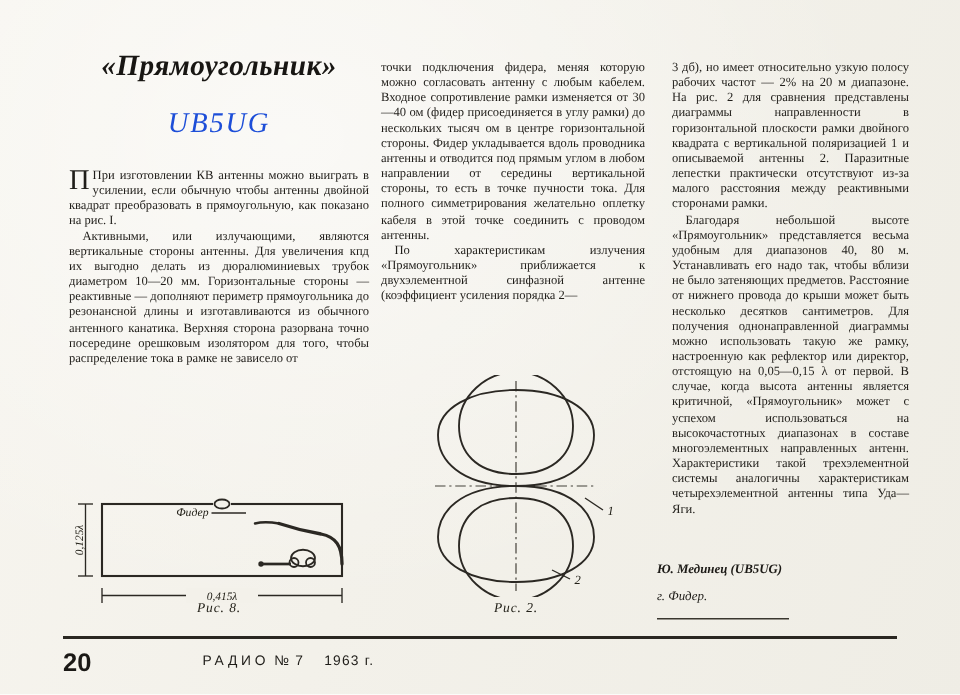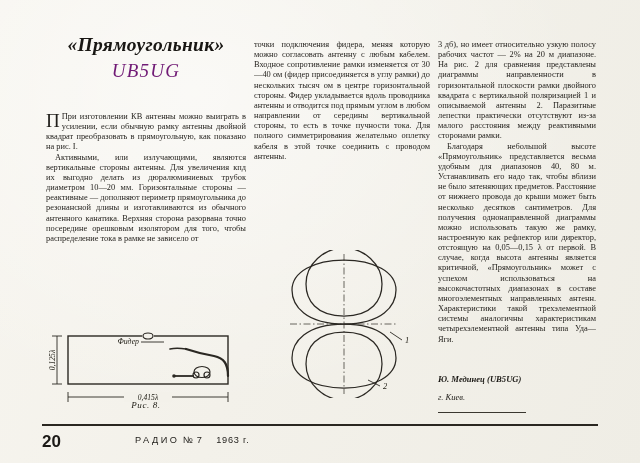--- a/index.html
+++ b/index.html
@@ -47,43 +47,43 @@
     letter-spacing: 0.3px;
     white-space: nowrap;
     color: #181613;
   }
   .art-callsign {
     font-family: "Liberation Serif", "DejaVu Serif", serif;
     font-style: italic;
     font-weight: 400;
     font-size: 19px;
     letter-spacing: 1.2px;
-    margin-top: 4px;
-    color: #701a75;
+    margin-top: 16px;
+    color: #1d4ed8;
   }
 
   
   .col {
     position: absolute;
     text-align: justify;
     text-justify: inter-word;
     font-size: 8.4px;
     line-height: 10.15px;
     color: #201e1a;
     hyphens: manual;
   }
   .col p {
     margin: 0;
     text-indent: 9px;
   }
   .col p.noindent { text-indent: 0; }
 
   #col1 { left: 46px; top: 112px; width: 200px; }
   #col2 { left: 254px; top: 40px; width: 176px; }
-  #col3 { left: 438px; top: 40px; width: 158px; }
+  #col3 { left: 448px; top: 40px; width: 158px; }
 
   .dropcap-para {
     position: relative;
   }
   .dropcap {
     float: left;
     font-size: 19px;
     line-height: 16px;
     padding: 1px 2px 0 0;
     font-family: "Liberation Serif", "DejaVu Serif", serif;
@@ -208,26 +208,27 @@
   <div id="paper-texture"></div>
 
   <div id="page-inner">
 
     <div class="title-block">
       <div class="art-title">«Прямоугольник»</div>
       <div class="art-callsign">UB5UG</div>
     </div>
 
     <div class="col" id="col1">
-      <p class="dropcap-para noindent"><span class="dropcap">П</span><span>При изготовлении КВ антенны можно выиграть в усилении, если обычную рамку антенны двойной квадрат преобразовать в прямоугольную, как показано на рис. I.</span></p>
+      <p class="dropcap-para noindent"><span class="dropcap">П</span><span>При изготовлении КВ антенны можно выиграть в усилении, если обычную чтобы антенны двойной квадрат преобразовать в прямоугольную, как показано на рис. I.</span></p>
       <p>Активными, или излучающими, являются вертикальные стороны антенны. Для увеличения кпд их выгодно делать из дюралюминиевых трубок диаметром 10—20 мм. Горизонтальные стороны — реактивные — дополняют периметр прямоугольника до резонансной длины и изготавливаются из обычного антенного канатика. Верхняя сторона разорвана точно посередине орешковым изолятором для того, чтобы распределение тока в рамке не зависело от</p>
     </div>
 
     <div class="col" id="col2">
       <p class="noindent">точки подключения фидера, меняя которую можно согласовать антенну с любым кабелем. Входное сопротивление рамки изменяется от 30—40 ом (фидер присоединяется в углу рамки) до нескольких тысяч ом в центре горизонтальной стороны. Фидер укладывается вдоль проводника антенны и отводится под прямым углом в любом направлении от середины вертикальной стороны, то есть в точке пучности тока. Для полного симметрирования желательно оплетку кабеля в этой точке соединить с проводом антенны.</p>
+      <p>По характеристикам излучения «Прямоугольник» приближается к двухэлементной синфазной антенне (коэффициент усиления порядка 2—</p>
     </div>
 
     <div class="col" id="col3">
       <p class="noindent">3 дб), но имеет относительно узкую полосу рабочих частот — 2% на 20 м диапазоне. На рис. 2 для сравнения представлены диаграммы направленности в горизонтальной плоскости рамки двойного квадрата с вертикальной поляризацией 1 и описываемой антенны 2. Паразитные лепестки практически отсутствуют из-за малого расстояния между реактивными сторонами рамки.</p>
       <p>Благодаря небольшой высоте «Прямоугольник» представляется весьма удобным для диапазонов 40, 80 м. Устанавливать его надо так, чтобы вблизи не было затеняющих предметов. Расстояние от нижнего провода до крыши может быть несколько десятков сантиметров. Для получения однонаправленной диаграммы можно использовать такую же рамку, настроенную как рефлектор или директор, отстоящую на 0,05—0,15 λ от первой. В случае, когда высота антенны является критичной, «Прямоугольник» может с успехом использоваться на высокочастотных диапазонах в составе многоэлементных направленных антенн. Характеристики такой трехэлементной системы аналогичны характеристикам четырехэлементной антенны типа Уда—Яги.</p>
     </div>
 
     <div id="fig1">
       <svg width="200" height="100" viewBox="0 0 200 100" xmlns="http://www.w3.org/2000/svg">
 
@@ -280,23 +281,24 @@
           <path d="M 88 74 C 60 74, 50 90, 50 106 C 50 126, 68 142, 88 142 C 108 142, 126 126, 126 106 C 126 90, 116 74, 88 74 Z" fill="none" stroke="#2b2823" stroke-width="1.25" transform="translate(0,8) scale(1,1)"></path>
         </g>
 
         <line x1="134" y1="82" x2="146" y2="90" stroke="#2b2823" stroke-width="0.9"></line>
         <text class="svg-num" x="149" y="93">1</text>
 
         <line x1="112" y1="130" x2="124" y2="136" stroke="#2b2823" stroke-width="0.9"></line>
         <text class="svg-num" x="127" y="139">2</text>
       </svg>
     </div>
+    <div class="fig-caption" id="fig2-caption">Рис. 2.</div>
 
     <div id="byline">Ю. Мединец (UB5UG)</div>
-    <div id="city">г. Киев.</div>
+    <div id="city">г. Фидер.</div>
     <div id="city-rule"></div>
 
     <div id="footer-rule"></div>
     <div id="folio">20</div>
     <div id="imprint">
       <span class="sp">РАДИО</span>
       <span>№ 7</span>
       &nbsp;&nbsp;
       <span>1963 г.</span>
     </div>

